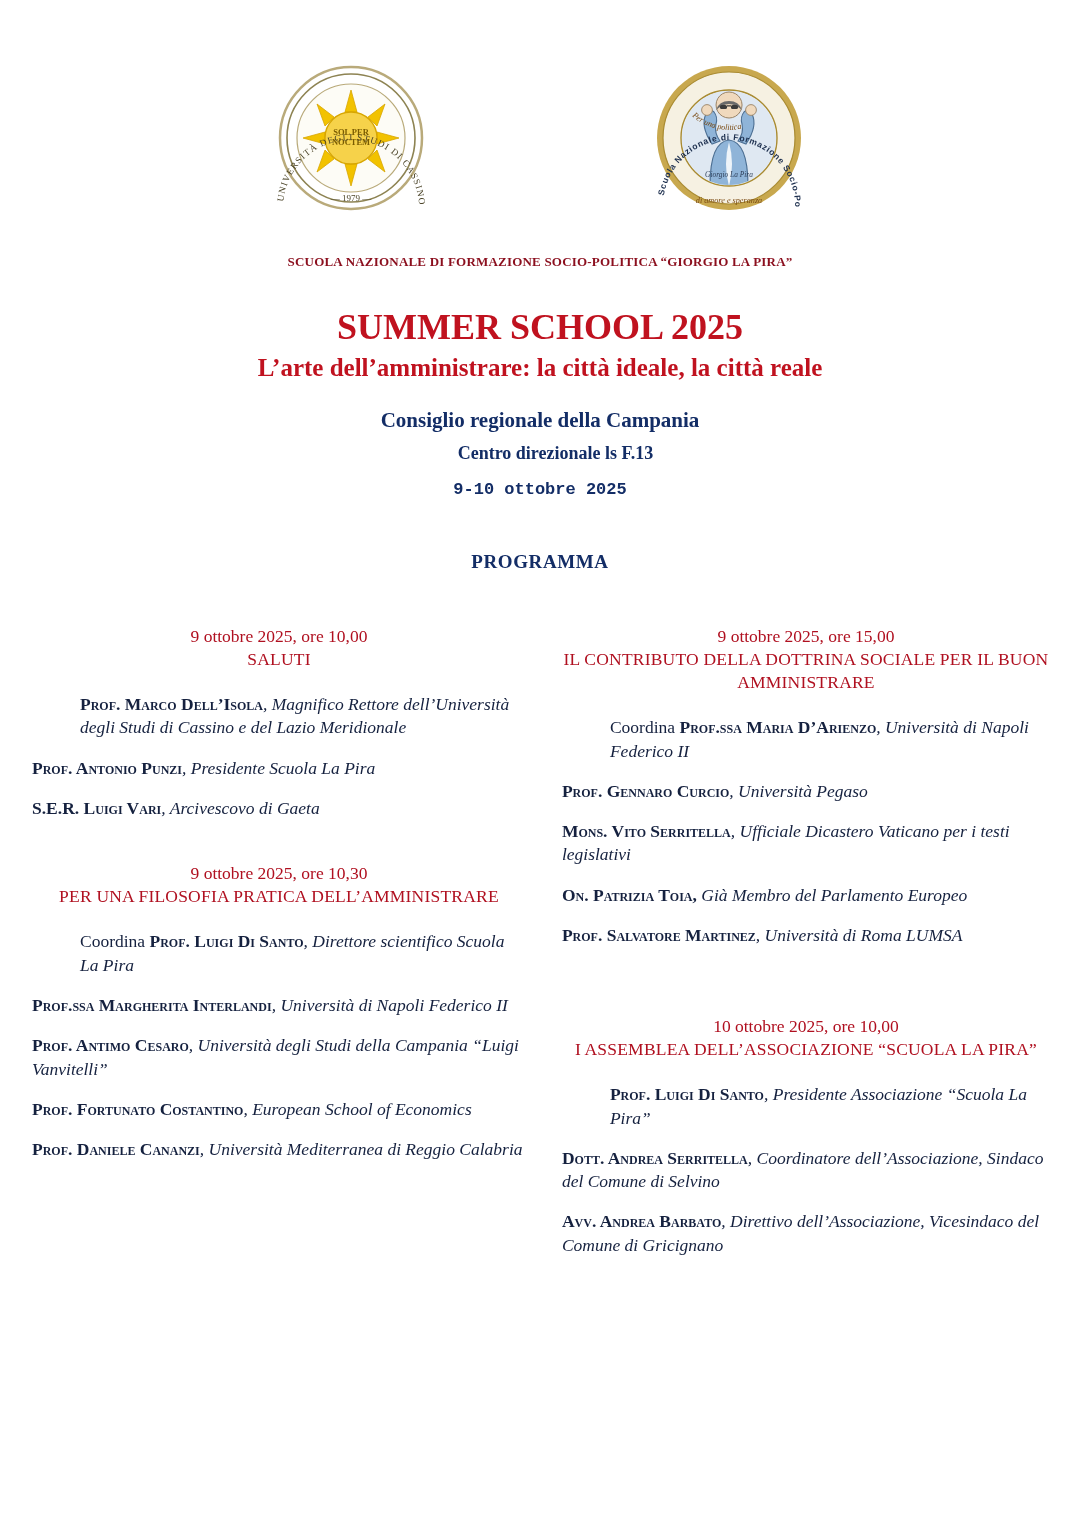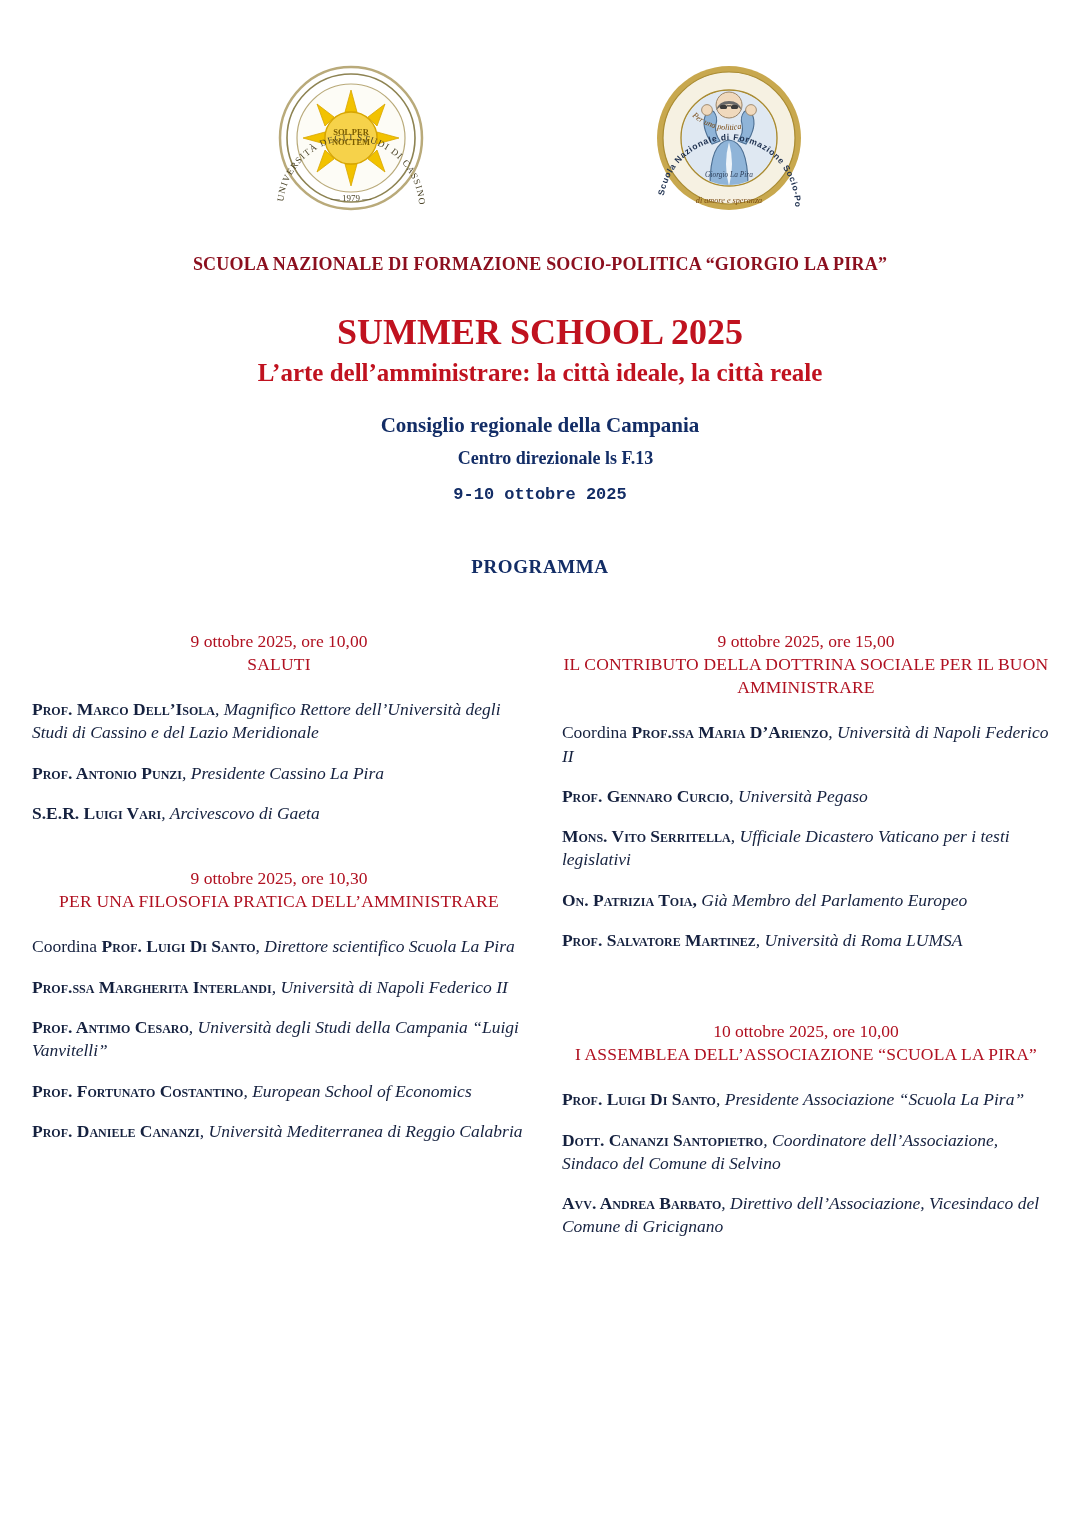--- a/index.html
+++ b/index.html
@@ -35,21 +35,21 @@
     width: 178px;
     height: 156px;
     position: relative;
   }
   .logo svg { display: block; }
 
   
   .school-name {
     text-align: center;
     font-weight: bold;
-    font-size: 18px;
+    font-size: 13px;
     color: #8b0f1e;
     letter-spacing: 0.2px;
     margin-top: 38px;
   }
   .title-1 {
     text-align: center;
     font-weight: bold;
     font-size: 36px;
     color: #c0121f;
     margin-top: 36px;
@@ -126,21 +126,21 @@
   }
   .entry .nm {
     font-weight: bold;
   }
   .entry .role {
     font-style: italic;
   }
   .sc { font-variant: small-caps; }
   .block-gap-2 { margin-top: 42px; }
   .block-gap-3 { margin-top: 68px; }
-  .first-entry { margin-top: 22px; }
+  .first-entry { margin-top: 22px; margin-left: 48px; }
 </style>
 </head>
 <body>
 
 <div class="page">
 
   <div class="logos">
 
     <div class="logo">
       <svg viewBox="0 0 178 156" width="178" height="156">
@@ -228,21 +228,21 @@
 
       <div class="sess-head">
         <span class="sess-date">9 ottobre 2025, ore 10,00</span>
         <span class="sess-title">SALUTI</span>
       </div>
 
       <div class="entry first-entry">
         <span class="nm sc">Prof. Marco Dell’Isola</span><span class="role">, Magnifico Rettore dell’Università degli Studi di Cassino e del Lazio Meridionale</span>
       </div>
       <div class="entry">
-        <span class="nm sc">Prof. Antonio Punzi</span><span class="role">, Presidente Cassino La Pira</span>
+        <span class="nm sc">Prof. Antonio Punzi</span><span class="role">, Presidente Scuola La Pira</span>
       </div>
       <div class="entry">
         <span class="nm sc">S.E.R. Luigi Vari</span><span class="role">, Arcivescovo di Gaeta</span>
       </div>
 
       <div class="sess-head block-gap-2">
         <span class="sess-date">9 ottobre 2025, ore 10,30</span>
         <span class="sess-title">PER UNA FILOSOFIA PRATICA DELL’AMMINISTRARE</span>
       </div>
 
@@ -288,21 +288,21 @@
 
       <div class="sess-head block-gap-3">
         <span class="sess-date">10 ottobre 2025, ore 10,00</span>
         <span class="sess-title">I ASSEMBLEA DELL’ASSOCIAZIONE “SCUOLA LA PIRA”</span>
       </div>
 
       <div class="entry first-entry">
         <span class="nm sc">Prof. Luigi Di Santo</span><span class="role">, Presidente Associazione “Scuola La Pira”</span>
       </div>
       <div class="entry">
-        <span class="nm sc">Dott. Cananzi Santopietro</span><span class="role">, Coordinatore dell’Associazione, Sindaco del Comune di Selvino</span>
+        <span class="nm sc">Dott. Andrea Serritella</span><span class="role">, Coordinatore dell’Associazione, Sindaco del Comune di Selvino</span>
       </div>
       <div class="entry">
         <span class="nm sc">Avv. Andrea Barbato</span><span class="role">, Direttivo dell’Associazione, Vicesindaco del Comune di Gricignano</span>
       </div>
     </div>
 
   </div>
 </div>
 
 </body></html>

